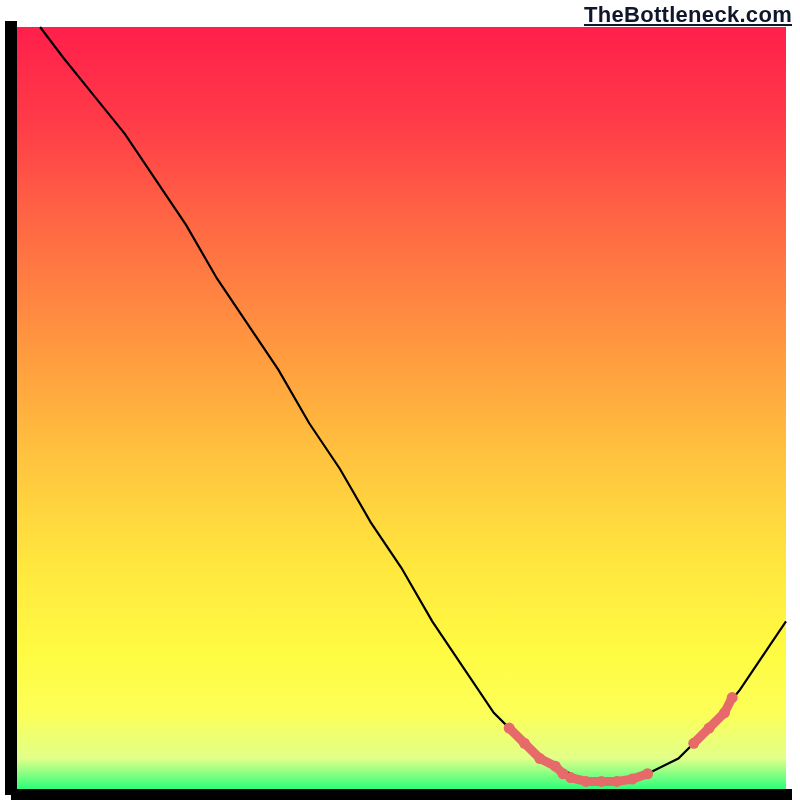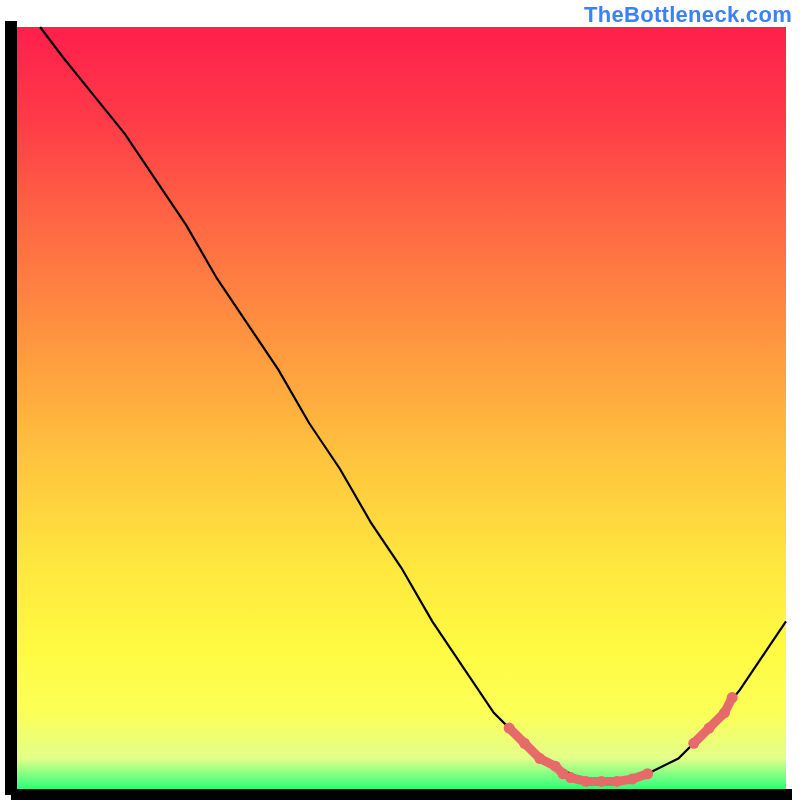--- a/index.html
+++ b/index.html
@@ -15,23 +15,24 @@
     position: relative;
     width: 800px;
     height: 800px;
   }
   .watermark {
     position: absolute;
     top: 2px;
     right: 8px;
     font-size: 22px;
     font-weight: 600;
-    color: #3b82f6;
+    color: #0f172a;
     letter-spacing: 0.3px;
     z-index: 10;
+    text-decoration: underline;
   }
   svg.plot {
     position: absolute;
     top: 0;
     left: 0;
     width: 800px;
     height: 800px;
     display: block;
   }
 </style>

